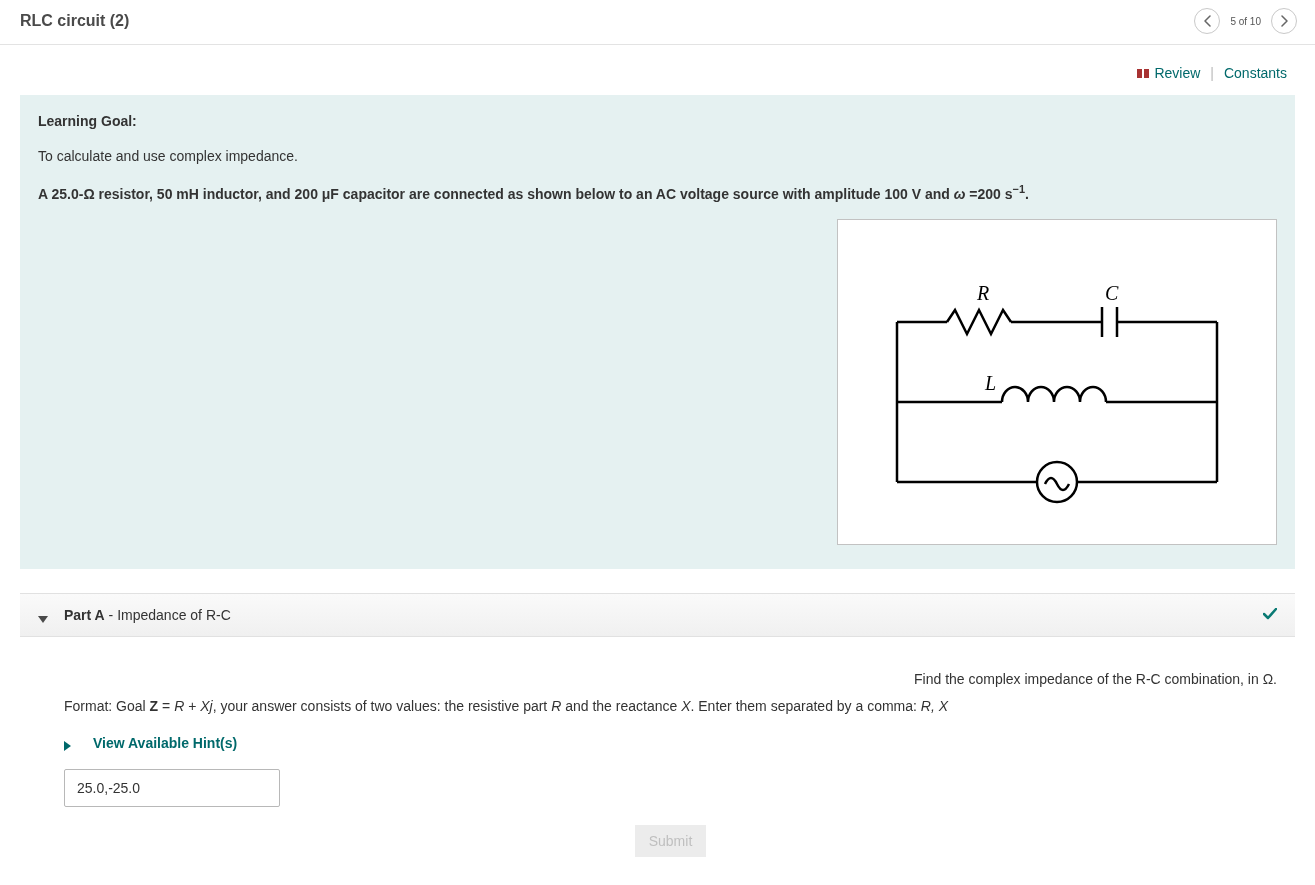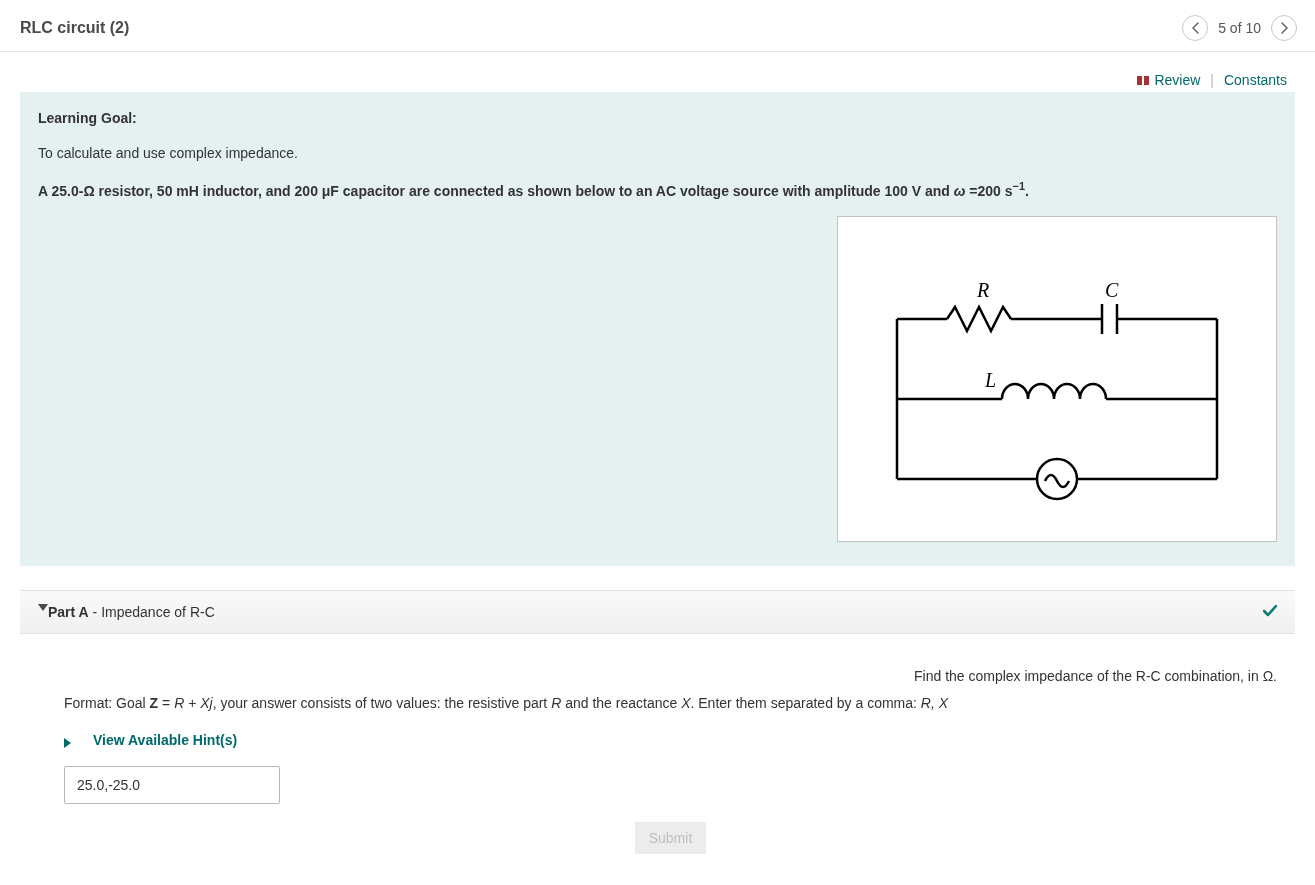--- a/index.html
+++ b/index.html
@@ -7,21 +7,21 @@
     margin: 0; padding: 0;
     font-family: "Segoe UI", "Helvetica Neue", Arial, sans-serif;
     font-size: 14px;
     color: #333;
     background: #fff;
   }
   .topbar {
     display: flex;
     justify-content: space-between;
     align-items: center;
-    padding: 15px 18px 10px 20px;
+    padding: 8px 18px 10px 20px;
     border-bottom: 1px solid #e3e3e3;
     gap: 35px;
   }
   .title {
     font-weight: 700;
     font-size: 16px;
     color: #4a4a4a;
   }
   .pager { display: flex; align-items: center; gap: 10px; color: #555; }
   .nav-btn {
@@ -29,24 +29,24 @@
     border: 1px solid #c9c9c9;
     border-radius: 50%;
     background: #fff;
     display: flex; align-items: center; justify-content: center;
     cursor: pointer;
     color: #555;
     font-size: 13px;
     line-height: 1;
     user-select: none;
   }
-  .page-indicator { font-size: 14px; color: #555; }
+  .page-indicator { font-size: 10px; color: #555; }
   .links-row {
     display: flex; justify-content: flex-end;
-    padding: 20px 28px 4px 20px;
+    padding: 20px 28px 14px 20px;
     gap: 10px;
     align-items: center;
     font-size: 14px;
   }
   .review-link, .constants-link { color: #00696b; cursor: pointer; }
   .links-sep { color: #bbb; }
 
   .content { padding: 0 20px 20px; }
 
   .goal-box {
@@ -74,21 +74,21 @@
   .part-header {
     display: flex;
     align-items: center;
     justify-content: space-between;
     background: linear-gradient(#fafafa, #f0f0f0);
     border: 1px solid #e1e1e1;
     border-left: none; border-right: none;
     margin-top: 24px;
     padding: 13px 18px;
   }
-  .part-left { display: flex; align-items: flex-start; }
+  .part-left { display: flex; align-items: flex-end; gap: 16px; }
   .caret-down {
     width: 0; height: 0;
     border-left: 5px solid transparent;
     border-right: 5px solid transparent;
     border-top: 7px solid #4a4a4a;
   }
   .part-title { font-weight: 700; color: #333; }
   .part-subtitle { font-weight: 400; color: #333; }
   .check-icon { color: #0a7a74; font-weight: 700; font-size: 14px; }
 

